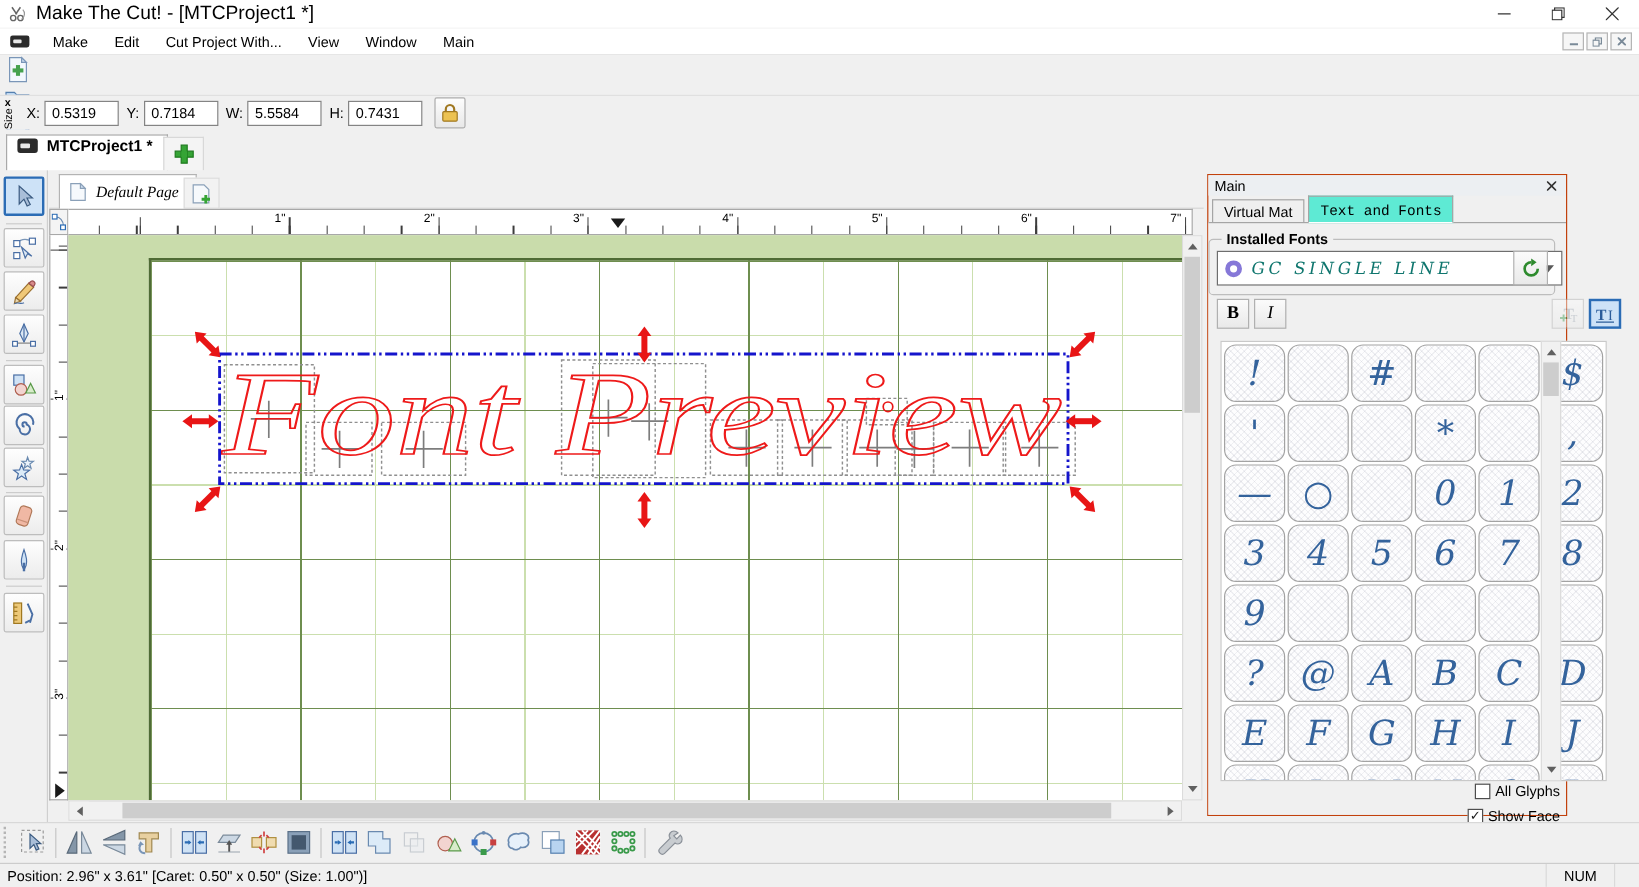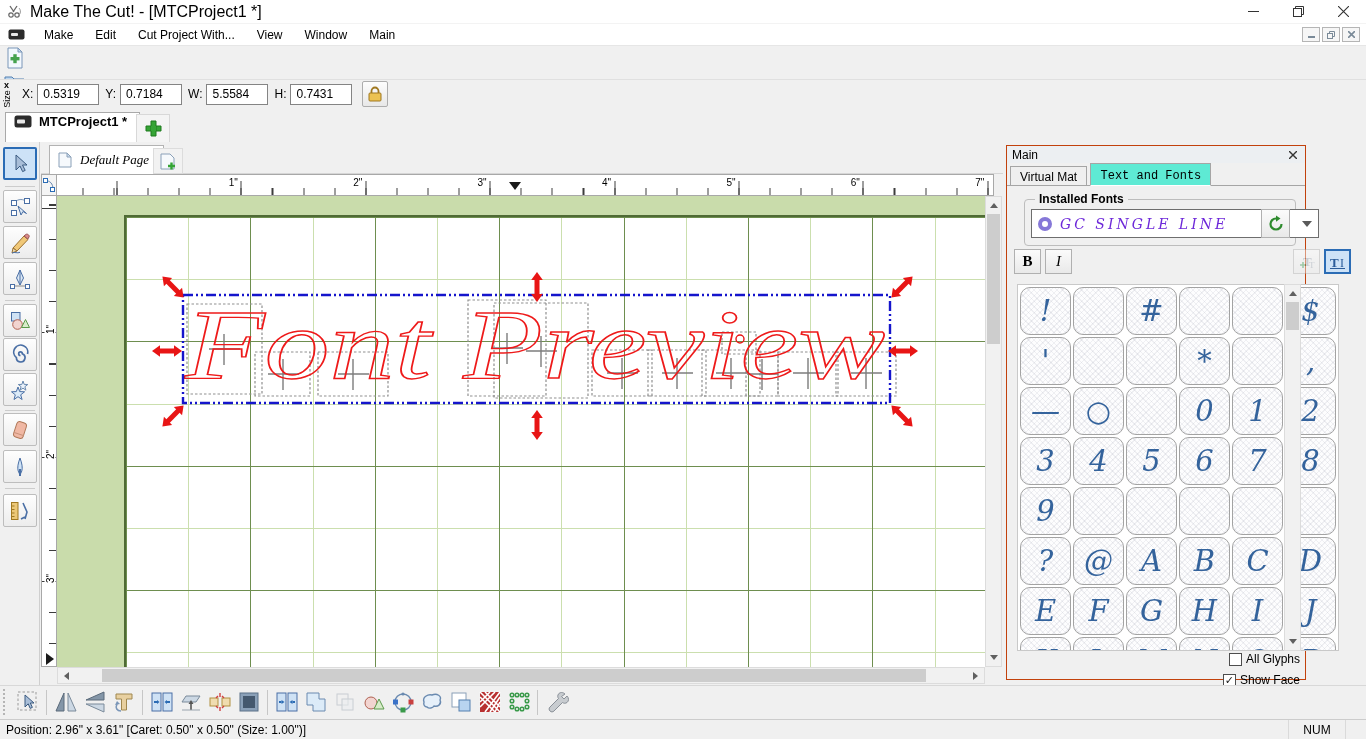--- a/index.html
+++ b/index.html
@@ -83,25 +83,25 @@
   .tri.right{border-left:5px solid #606060;margin-right:-3px;}
   
   .rpanel{position:absolute;left:1006px;top:145px;width:300px;height:535px;background:#f0f0f0;border:1px solid #c2410c;}
   .rp-header{height:17px;display:flex;align-items:center;padding:0 5px;background:#eceff2;}
   .rp-header .ttl{font-size:12px;}
   .rp-close{margin-left:auto;width:14px;height:13px;display:flex;align-items:center;justify-content:center;}
   .rp-tabs{position:relative;height:21px;padding-left:3px;}
   .rp-tab{display:inline-block;padding:3px 9px 2px;border:1px solid #a5a5a5;background:#efefef;font-size:12px;position:relative;top:2px;}
   .rp-tab.active{background:#5eead4;border-bottom-color:#fff;top:0;padding-top:5px;z-index:2;font-family:Liberation Mono, monospace;}
   .rp-content{position:absolute;left:0;top:39px;right:0;bottom:0;border-top:1px solid #a5a5a5;background:#f0f0f0;}
-  .group-box{position:absolute;left:17px;top:13px;right:9px;height:47px;border:1px solid #bdbdbd;border-radius:4px;}
+  .group-box{position:absolute;left:0;top:13px;right:9px;height:47px;border:1px solid #bdbdbd;border-radius:4px;}
   .group-label{position:absolute;top:-8px;left:10px;background:#f0f0f0;font-weight:bold;padding:0 4px;font-size:12px;}
   .font-combo{position:absolute;left:6px;top:9px;width:288px;height:29px;border:1px solid #6e6e6e;background:#fff;display:flex;align-items:center;padding:0 6px;gap:8px;}
   .ring-icon{width:14px;height:14px;border:4px solid #8678d8;border-radius:50%;}
-  .font-name{font-family:"DejaVu Serif",serif;font-style:italic;font-size:14px;letter-spacing:3px;color:#6d28d9;white-space:nowrap;overflow:hidden;flex:1;}
+  .font-name{font-family:"DejaVu Serif",serif;font-style:italic;font-size:14px;letter-spacing:3px;color:#0f766e;white-space:nowrap;overflow:hidden;flex:1;}
   .combo-chev{margin-left:auto;width:0;height:0;border:5px solid transparent;border-top:6px solid #5a5a5a;margin-top:5px;}
   .refresh-btn{position:absolute;right:5px;top:9px;width:29px;height:29px;border:1px solid #b0b0b0;background:linear-gradient(#fbfbfb,#e9e9e9);display:flex;align-items:center;justify-content:center;}
   .fmt-btn{position:absolute;width:27px;height:25px;border:1px solid #b0b0b0;background:linear-gradient(#fbfbfb,#e9e9e9);display:flex;align-items:center;justify-content:center;font-family:"Liberation Serif",serif;font-size:15px;}
   .fmt-btn.sel{background:#cde2f7;border:2px solid #2b6cb5;}
   .fmt-btn.disabled{opacity:.45;}
   .glyph-area{position:absolute;left:10px;top:98px;width:322px;height:367px;background:#fff;border:1px solid #c9c9c9;overflow:hidden;display:grid;grid-template-columns:repeat(6,1fr);grid-auto-rows:48px;gap:2px;padding:2px;}
   .glyph-cell{border:1px solid #a3a3a3;border-radius:10px;display:flex;align-items:center;justify-content:center;
     background-image:repeating-linear-gradient(45deg,rgba(110,115,140,.10) 0 1px,transparent 1px 4px),repeating-linear-gradient(-45deg,rgba(110,115,140,.10) 0 1px,transparent 1px 4px);background-color:#fdfdfe;}
   .glyph-cell span{font-family:"DejaVu Serif",serif;font-style:italic;font-size:29px;color:#34639c;line-height:1;}
   .gscroll{position:absolute;right:4px;top:98px;width:17px;height:367px;background:#f1f1f1;border:1px solid #dcdcdc;}

